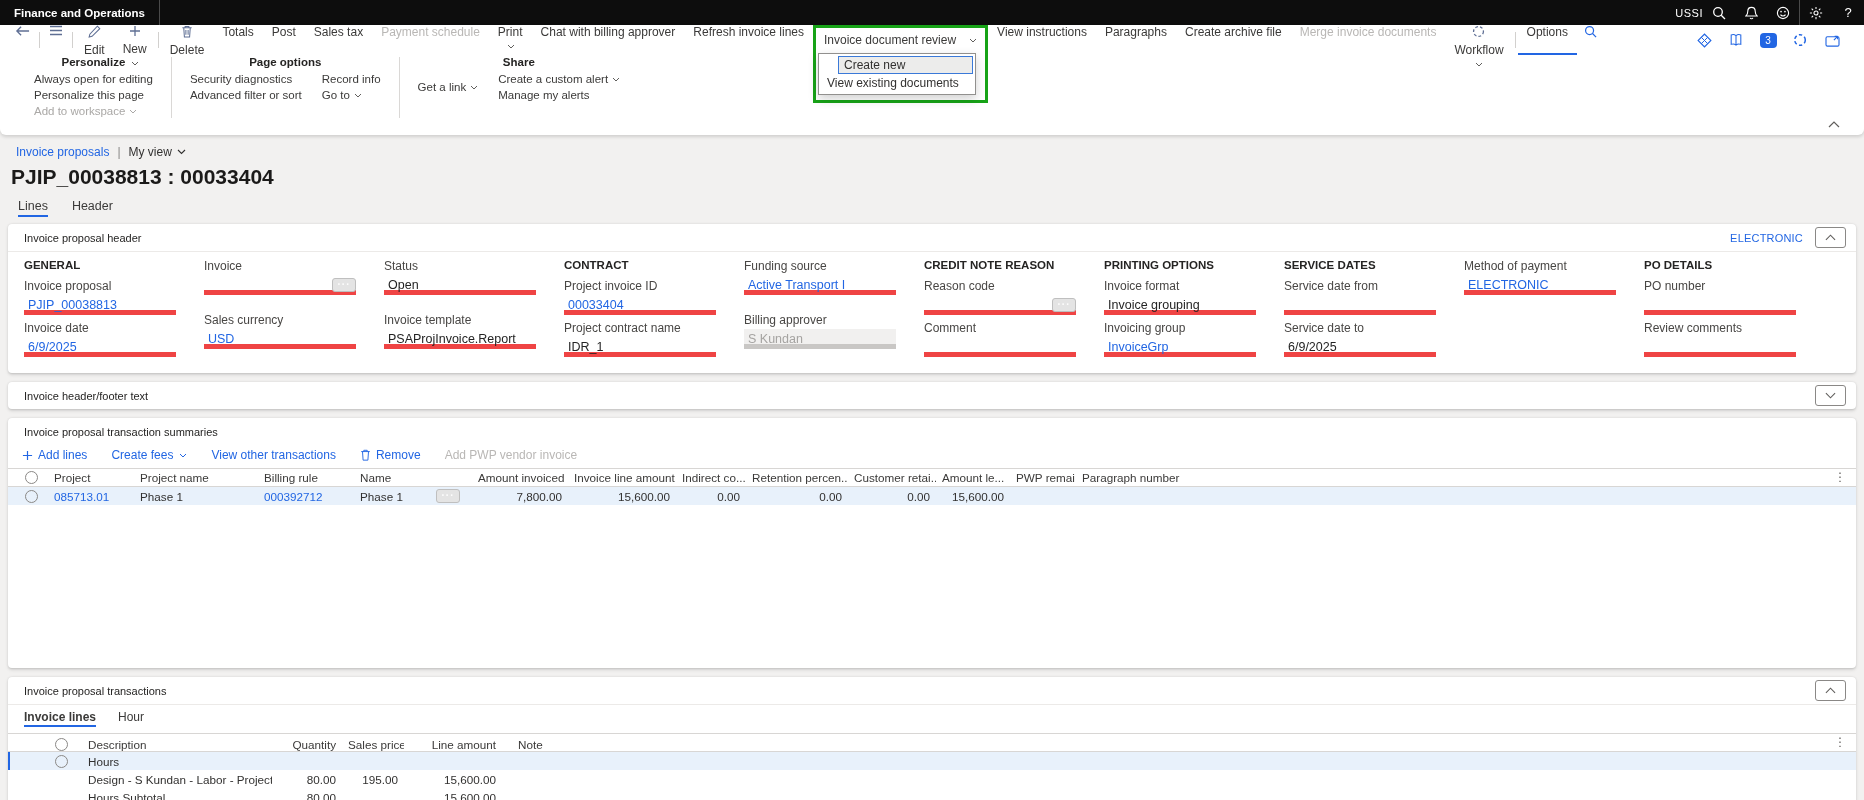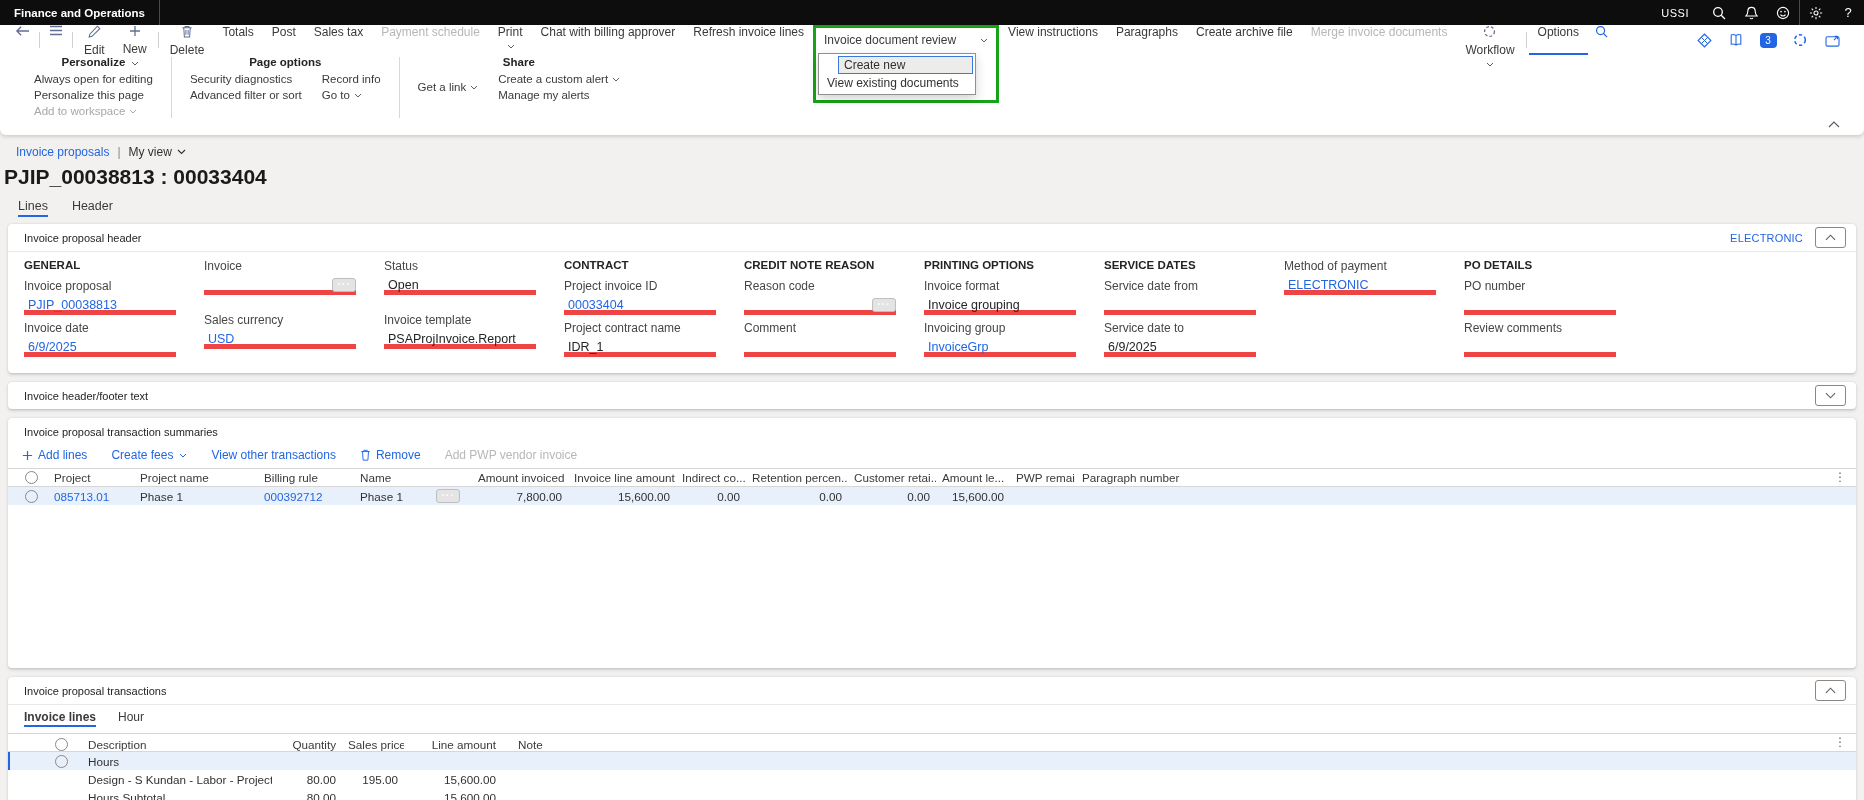--- a/index.html
+++ b/index.html
@@ -5,21 +5,21 @@
   * { box-sizing: border-box; }
   html,body { margin:0; padding:0; width:1864px; height:800px; overflow:hidden;
     background:#f2f1f0; font-family:"Liberation Sans", sans-serif; font-size:12px; color:#323130; }
   .screen { width:1864px; height:800px; position:relative; }
 
   
   .topbar { height:25px; background:#0d0d0d; display:flex; align-items:center; color:#fff; }
   .brand { font-weight:bold; font-size:11.5px; padding:0 14px; white-space:nowrap; }
   .tb-div { width:1px; height:25px; background:#4a4a4a; }
   .topbar-right { margin-left:auto; display:flex; align-items:center; height:25px; }
-  .tb-env { font-size:11px; letter-spacing:.5px; margin-right:14px; }
+  .tb-env { font-size:11px; letter-spacing:.5px; }
   .tb-ic { width:32px; height:25px; display:flex; align-items:center; justify-content:center; cursor:pointer; }
   .tb-help::after { content:"?"; font-size:13px; color:#fff; }
 
   
   .ribbon { background:#fff; border-radius:0 0 6px 6px; position:relative;
     box-shadow:0 1.2px 3.6px rgba(0,0,0,.14); padding-bottom:14px; }
   .abar { display:flex; align-items:center; height:30px; padding:0 8px; }
   .ab-item { display:flex; align-items:center; gap:5px; padding:0 9px; height:30px;
     color:#3b3a39; cursor:pointer; white-space:nowrap;flex-direction:column; }
   .ab-item.icon-only { padding:0 7px; }
@@ -31,21 +31,21 @@
   .chev { display:flex; align-items:center; margin-left:1px; }
   .abar-right { margin-left:auto; display:flex; align-items:center; gap:4px; padding-right:10px; }
   .abr-ic { width:28px; height:24px; display:flex; align-items:center; justify-content:center;
     color:#2266e3; cursor:pointer; position:relative; }
   .msg-badge { min-width:17px; height:15px; background:#2266e3; color:#fff; border-radius:4px;
     font-size:10px; display:flex; align-items:center; justify-content:center; padding:0 3px; }
 
   
   .idr-outer { position:relative; z-index:30; align-self:flex-start; margin-top:0;
     border:3px solid #17a317; background:#fff; }
-  .idr-btn { display:flex; align-items:center; gap:23px; height:24px; padding:0 8px;
+  .idr-btn { display:flex; align-items:center; gap:12px; height:24px; padding:0 8px;
     white-space:nowrap; cursor:pointer; color:#3b3a39; }
   .idr-dd { background:#fff; border:1px solid #91908e; box-shadow:0 4px 10px rgba(0,0,0,.18);
     margin:1px 2px 5px 2px; padding:2px; width:158px; }
   .dd-item { height:18px; line-height:18px; padding:0 6px; cursor:pointer; white-space:nowrap; }
   .dd-item.sel { background:#ececeb; outline:1px solid #3a79d8; outline-offset:-1px;margin-left:17px; }
 
   
   .panel { display:flex; align-items:stretch; padding:1px 0 2px 22px; font-size:11.5px; }
   .pgroup { padding:0 12px; }
   .pg-title { font-weight:bold; text-align:center; margin-bottom:3px; color:#252423; }
@@ -54,21 +54,21 @@
   .pg-cols { display:flex; gap:20px; }
   .p-div { width:1px; background:#dad8d6; margin:1px 6px; }
   .ribbon-collapse { position:absolute; right:24px; bottom:4px; color:#605e5c; cursor:pointer; }
 
   
   .content { padding:0 2px; }
   .breadcrumb { margin:10px 0 0 14px; display:flex; align-items:center; gap:0; }
   .crumb-link { color:#2266e3; cursor:pointer; }
   .crumb-sep { color:#8a8886; margin:0 8px; }
   .crumb-view { color:#323130; cursor:pointer; display:flex; align-items:center; gap:4px; }
-  .page-title { font-size:21px; font-weight:bold; color:#1b1a19; margin:6px 0 10px 2px; }
+  .page-title { font-size:21px; font-weight:bold; color:#1b1a19; margin:6px 0 10px 9px; }
   .ptabs { display:flex; gap:24px; margin:0 0 7px 16px; }
   .ptab { padding-bottom:4px; font-size:12.5px; color:#3b3a39; cursor:pointer; }
   .ptab.active { box-shadow:inset 0 -2px 0 #2266e3; }
 
   .card { background:#fff; margin:0 6px 9px 6px; border-radius:4px;
     box-shadow:0 .6px 1.8px rgba(0,0,0,.1), 0 1.2px 3.6px rgba(0,0,0,.11); }
   .card-head { display:flex; align-items:center; height:27px; padding:0 10px 0 16px; }
   .card-title { font-weight:normal; font-size:11px; color:#252423; }
   .card-head-right { margin-left:auto; display:flex; align-items:center; gap:12px; }
   .badge-electronic { color:#2266e3; font-size:11px; letter-spacing:.2px; }
@@ -461,20 +461,30 @@
           <div class="fgroup">CONTRACT</div>
           <div class="field">
             <div class="flabel">Project invoice ID</div>
             <div class="fvalue link">00033404</div>
           </div>
           <div class="field">
             <div class="flabel">Project contract name</div>
             <div class="fvalue">IDR_1</div>
           </div>
         </div>
+        <div class="fcol nogroup">
+          <div class="field">
+            <div class="flabel">Funding source</div>
+            <div class="fvalue link">Active Transport I</div>
+          </div>
+          <div class="field">
+            <div class="flabel">Billing approver</div>
+            <div class="fvalue disabled">S Kundan</div>
+          </div>
+        </div>
         <div class="fcol">
           <div class="fgroup">CREDIT NOTE REASON</div>
           <div class="field">
             <div class="flabel">Reason code</div>
             <div class="fvalue"><span></span><span class="lookup-btn"></span></div>
           </div>
           <div class="field">
             <div class="flabel">Comment</div>
             <div class="fvalue"></div>
           </div>

